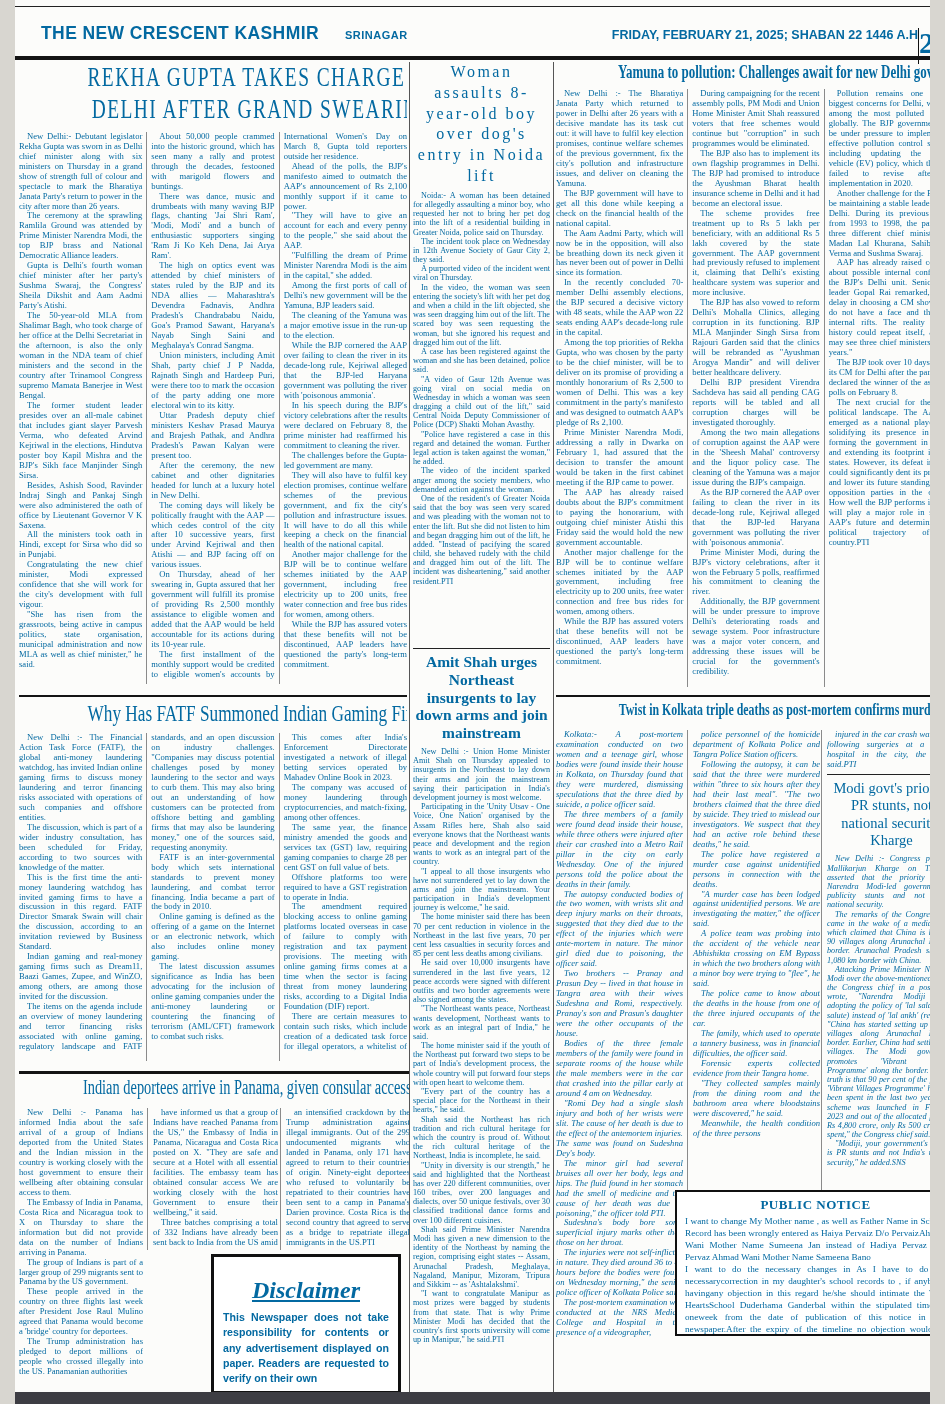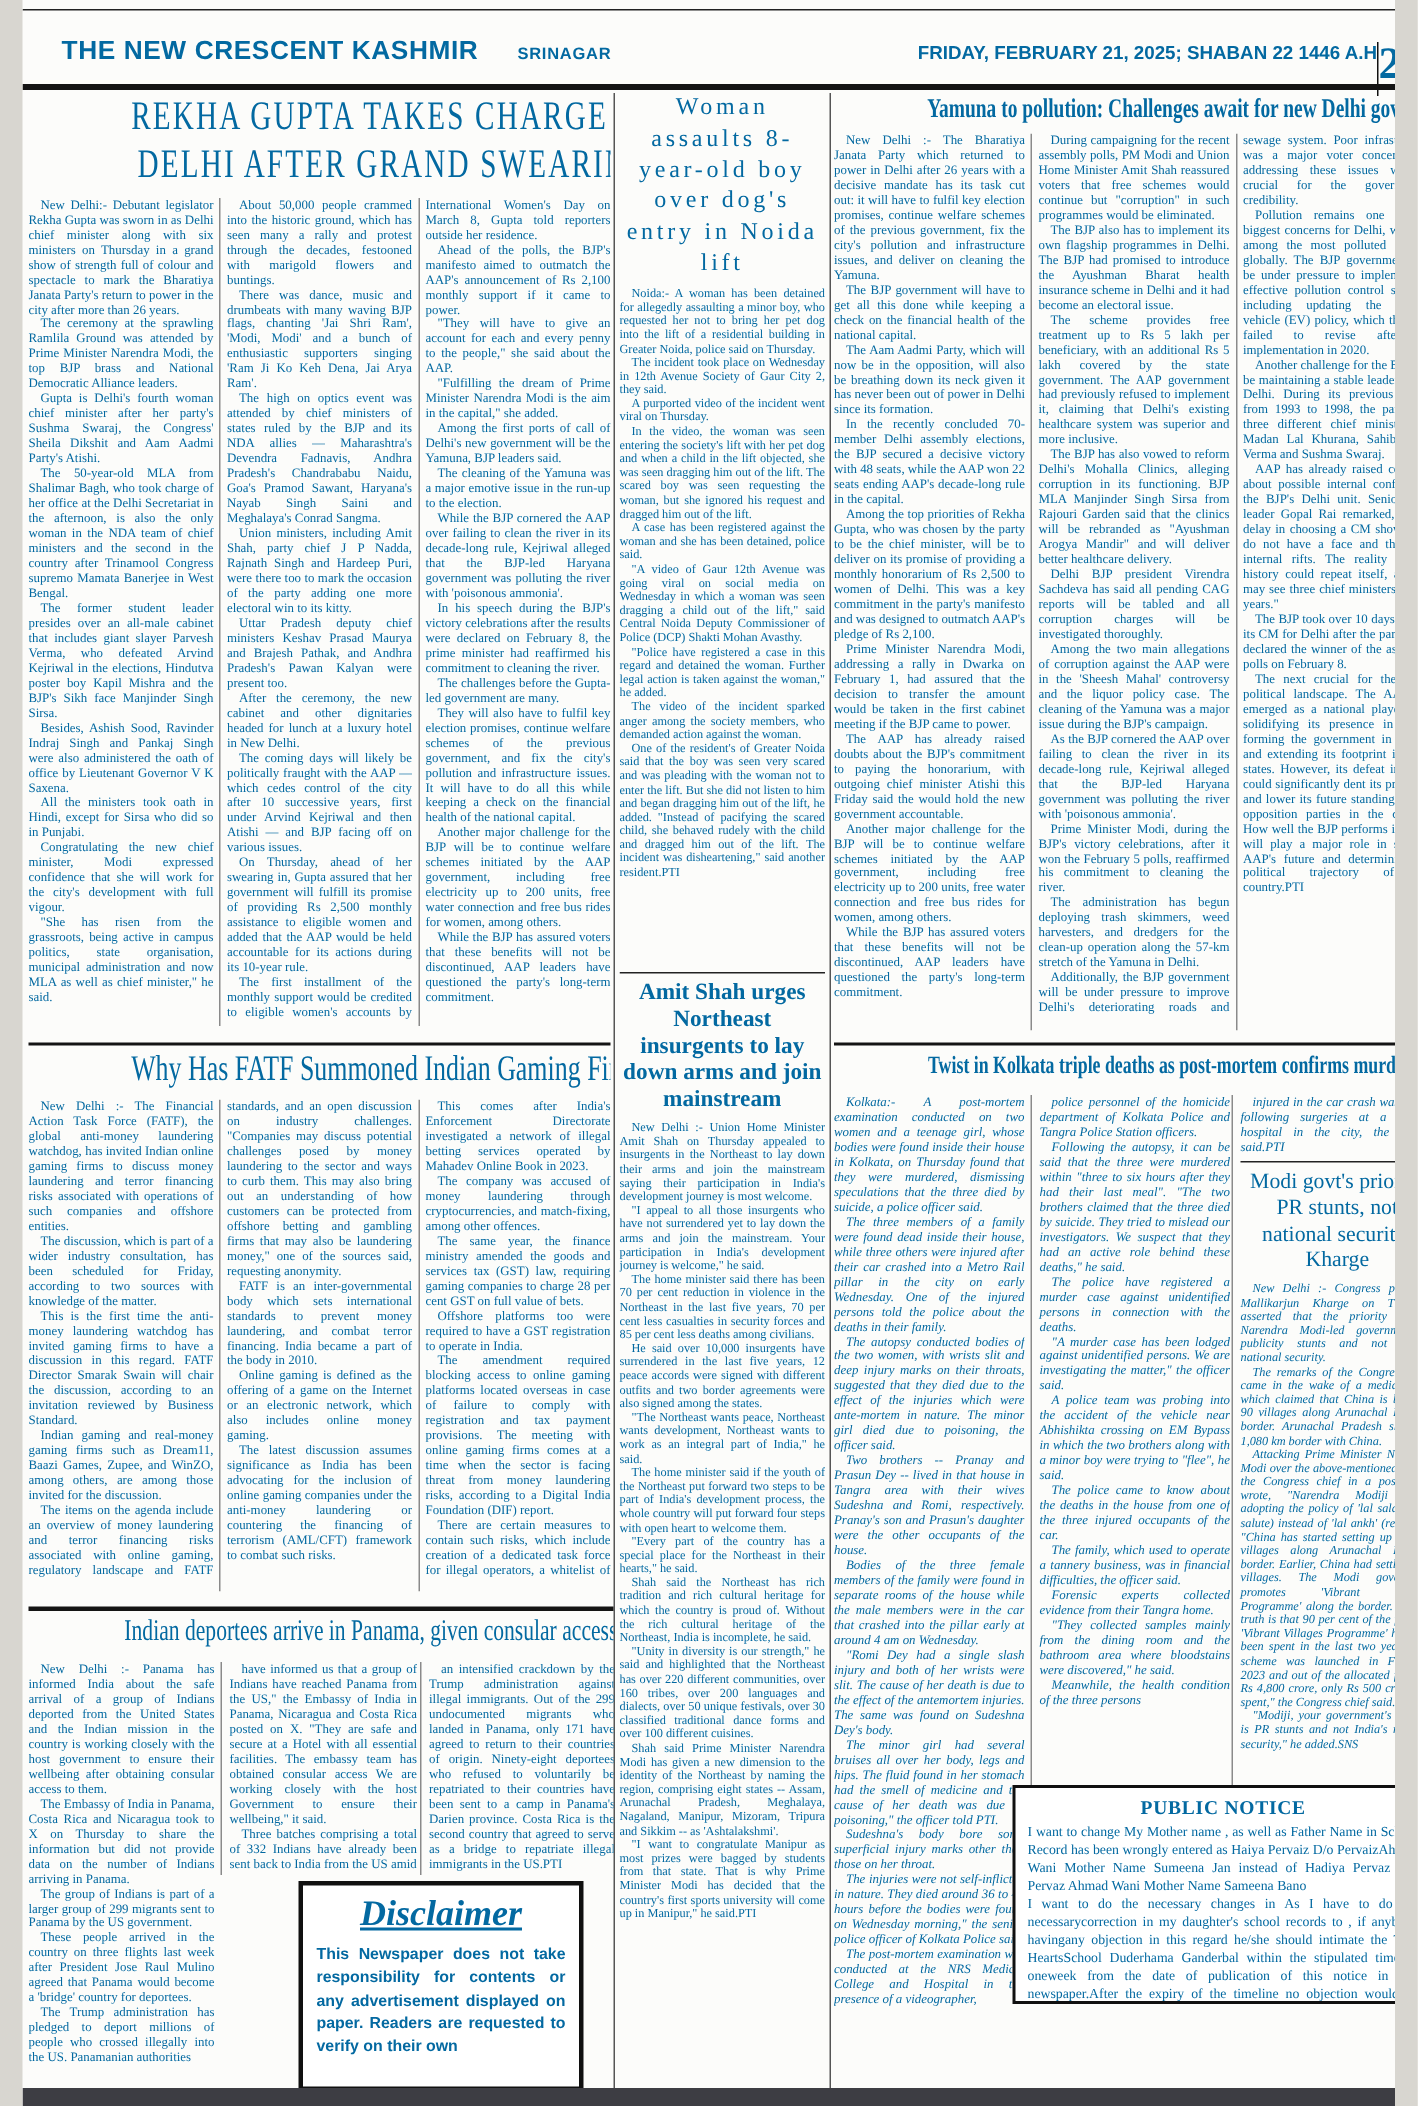--- a/index.html
+++ b/index.html
@@ -60,22 +60,22 @@
   .kharge-head{font-size:14.5px;font-weight:400;line-height:1.2;text-align:center;margin:5px 0;}
   
   .art-panama{left:4px;top:1076px;width:390px;height:324px;}
   .panama-headline .scaled-line{font-size:20px;}
   .pcol{position:absolute;top:32px;overflow:hidden;}
   .pcol p{margin:0;text-indent:8px;text-align:justify;}
   .p-col1{left:0;width:124px;height:290px;}
   .p-col2{left:128px;width:125px;height:142px;border-left:1px solid #8a8a8a;padding-left:5px;}
   .p-col3{left:261px;width:124px;height:142px;border-left:1px solid #8a8a8a;padding-left:5px;}
   
-  .box-disclaimer{position:absolute;left:184px;top:1254px;width:190px;height:140px;background:#fff;
-     border:3px solid #101010;box-sizing:border-box;padding:6px 9px;overflow:hidden;}
+  .box-disclaimer{position:absolute;left:196px;top:1254px;width:190px;height:140px;background:#fff;
+     border:3px solid #101010;box-sizing:border-box;padding:20px 9px;overflow:hidden;}
   .disc-title{text-align:center;font-size:24px;font-weight:700;font-style:italic;text-decoration:underline;margin-bottom:6px;}
   .disc-body{font-family:"Liberation Sans",sans-serif;font-weight:700;font-size:10.6px;line-height:1.45;text-align:justify;}
   
   .box-notice{position:absolute;left:660px;top:1190px;width:281px;height:146px;background:#fff;
      border:2px solid #101010;box-sizing:border-box;padding:5px 8px;overflow:hidden;}
   .notice-title{text-align:center;font-size:13px;font-weight:700;letter-spacing:.5px;margin-bottom:3px;}
   .notice-body p{margin:0;font-size:9.2px;line-height:1.3;text-align:justify;}
 </style>
 </head>
 <body>
@@ -152,20 +152,21 @@
         <p>The video of the incident sparked anger among the society members, who demanded action against the woman.</p>
         <p>One of the resident's of Greater Noida said that the boy was seen very scared and was pleading with the woman not to enter the lift. But she did not listen to him and began dragging him out of the lift, he added. "Instead of pacifying the scared child, she behaved rudely with the child and dragged him out of the lift. The incident was disheartening," said another resident.PTI</p>
       </div>
   </section>
 
   <section class="article art-amit">
     <div class="mini-rule"></div>
     <div class="amit-head">Amit Shah urges Northeast insurgents to lay down arms and join mainstream</div>
     <div class="art-body narrowtext">
         <p>New Delhi :- Union Home Minister Amit Shah on Thursday appealed to insurgents in the Northeast to lay down their arms and join the mainstream saying their participation in India's development journey is most welcome.</p>
+        <p>Participating in the 'Unity Utsav - One Voice, One Nation' organised by the Assam Rifles here, Shah also said everyone knows that the Northeast wants peace and development and the region wants to work as an integral part of the country.</p>
         <p>"I appeal to all those insurgents who have not surrendered yet to lay down the arms and join the mainstream. Your participation in India's development journey is welcome," he said.</p>
         <p>The home minister said there has been 70 per cent reduction in violence in the Northeast in the last five years, 70 per cent less casualties in security forces and 85 per cent less deaths among civilians.</p>
         <p>He said over 10,000 insurgents have surrendered in the last five years, 12 peace accords were signed with different outfits and two border agreements were also signed among the states.</p>
         <p>"The Northeast wants peace, Northeast wants development, Northeast wants to work as an integral part of India," he said.</p>
         <p>The home minister said if the youth of the Northeast put forward two steps to be part of India's development process, the whole country will put forward four steps with open heart to welcome them.</p>
         <p>"Every part of the country has a special place for the Northeast in their hearts," he said.</p>
         <p>Shah said the Northeast has rich tradition and rich cultural heritage for which the country is proud of. Without the rich cultural heritage of the Northeast, India is incomplete, he said.</p>
         <p>"Unity in diversity is our strength," he said and highlighted that the Northeast has over 220 different communities, over 160 tribes, over 200 languages and dialects, over 50 unique festivals, over 30 classified traditional dance forms and over 100 different cuisines.</p>
         <p>Shah said Prime Minister Narendra Modi has given a new dimension to the identity of the Northeast by naming the region, comprising eight states -- Assam, Arunachal Pradesh, Meghalaya, Nagaland, Manipur, Mizoram, Tripura and Sikkim -- as 'Ashtalakshmi'.</p>
         <p>"I want to congratulate Manipur as most prizes were bagged by students from that state. That is why Prime Minister Modi has decided that the country's first sports university will come up in Manipur," he said.PTI</p>
@@ -187,21 +188,20 @@
         <p>Another major challenge for the BJP will be to continue welfare schemes initiated by the AAP government, including free electricity up to 200 units, free water connection and free bus rides for women, among others.</p>
         <p>While the BJP has assured voters that these benefits will not be discontinued, AAP leaders have questioned the party's long-term commitment.</p>
         <p>During campaigning for the recent assembly polls, PM Modi and Union Home Minister Amit Shah reassured voters that free schemes would continue but "corruption" in such programmes would be eliminated.</p>
         <p>The BJP also has to implement its own flagship programmes in Delhi. The BJP had promised to introduce the Ayushman Bharat health insurance scheme in Delhi and it had become an electoral issue.</p>
         <p>The scheme provides free treatment up to Rs 5 lakh per beneficiary, with an additional Rs 5 lakh covered by the state government. The AAP government had previously refused to implement it, claiming that Delhi's existing healthcare system was superior and more inclusive.</p>
         <p>The BJP has also vowed to reform Delhi's Mohalla Clinics, alleging corruption in its functioning. BJP MLA Manjinder Singh Sirsa from Rajouri Garden said that the clinics will be rebranded as "Ayushman Arogya Mandir" and will deliver better healthcare delivery.</p>
         <p>Delhi BJP president Virendra Sachdeva has said all pending CAG reports will be tabled and all corruption charges will be investigated thoroughly.</p>
         <p>Among the two main allegations of corruption against the AAP were in the 'Sheesh Mahal' controversy and the liquor policy case. The cleaning of the Yamuna was a major issue during the BJP's campaign.</p>
         <p>As the BJP cornered the AAP over failing to clean the river in its decade-long rule, Kejriwal alleged that the BJP-led Haryana government was polluting the river with 'poisonous ammonia'.</p>
         <p>Prime Minister Modi, during the BJP's victory celebrations, after it won the February 5 polls, reaffirmed his commitment to cleaning the river.</p>
-        <p>The administration has begun deploying trash skimmers, weed harvesters, and dredgers for the clean-up operation along the 57-km stretch of the Yamuna in Delhi.</p>
         <p>Additionally, the BJP government will be under pressure to improve Delhi's deteriorating roads and sewage system. Poor infrastructure was a major voter concern, and addressing these issues will be crucial for the government's credibility.</p>
         <p>Pollution remains one of the biggest concerns for Delhi, which is among the most polluted capitals globally. The BJP government will be under pressure to implement an effective pollution control strategy, including updating the electric vehicle (EV) policy, which the AAP failed to revise after its implementation in 2020.</p>
         <p>Another challenge for the BJP will be maintaining a stable leadership in Delhi. During its previous tenure from 1993 to 1998, the party had three different chief ministers — Madan Lal Khurana, Sahib Singh Verma and Sushma Swaraj.</p>
         <p>AAP has already raised concerns about possible internal conflicts in the BJP's Delhi unit. Senior AAP leader Gopal Rai remarked, "Their delay in choosing a CM shows they do not have a face and there are internal rifts. The reality is that history could repeat itself, and we may see three chief ministers in five years."</p>
         <p>The BJP took over 10 days to pick its CM for Delhi after the party were declared the winner of the assembly polls on February 8.</p>
         <p>The next crucial for the wider political landscape. The AAP has emerged as a national player after solidifying its presence in Delhi, forming the government in Punjab and extending its footprint in other states. However, its defeat in Delhi could significantly dent its prospects and lower its future standing among opposition parties in the country. How well the BJP performs in Delhi will play a major role in shaping AAP's future and determining the political trajectory of the country.PTI</p>
       </div>
   </section>
 
   <div class="hrule" style="left:4px;top:695px;width:388px;"></div>

